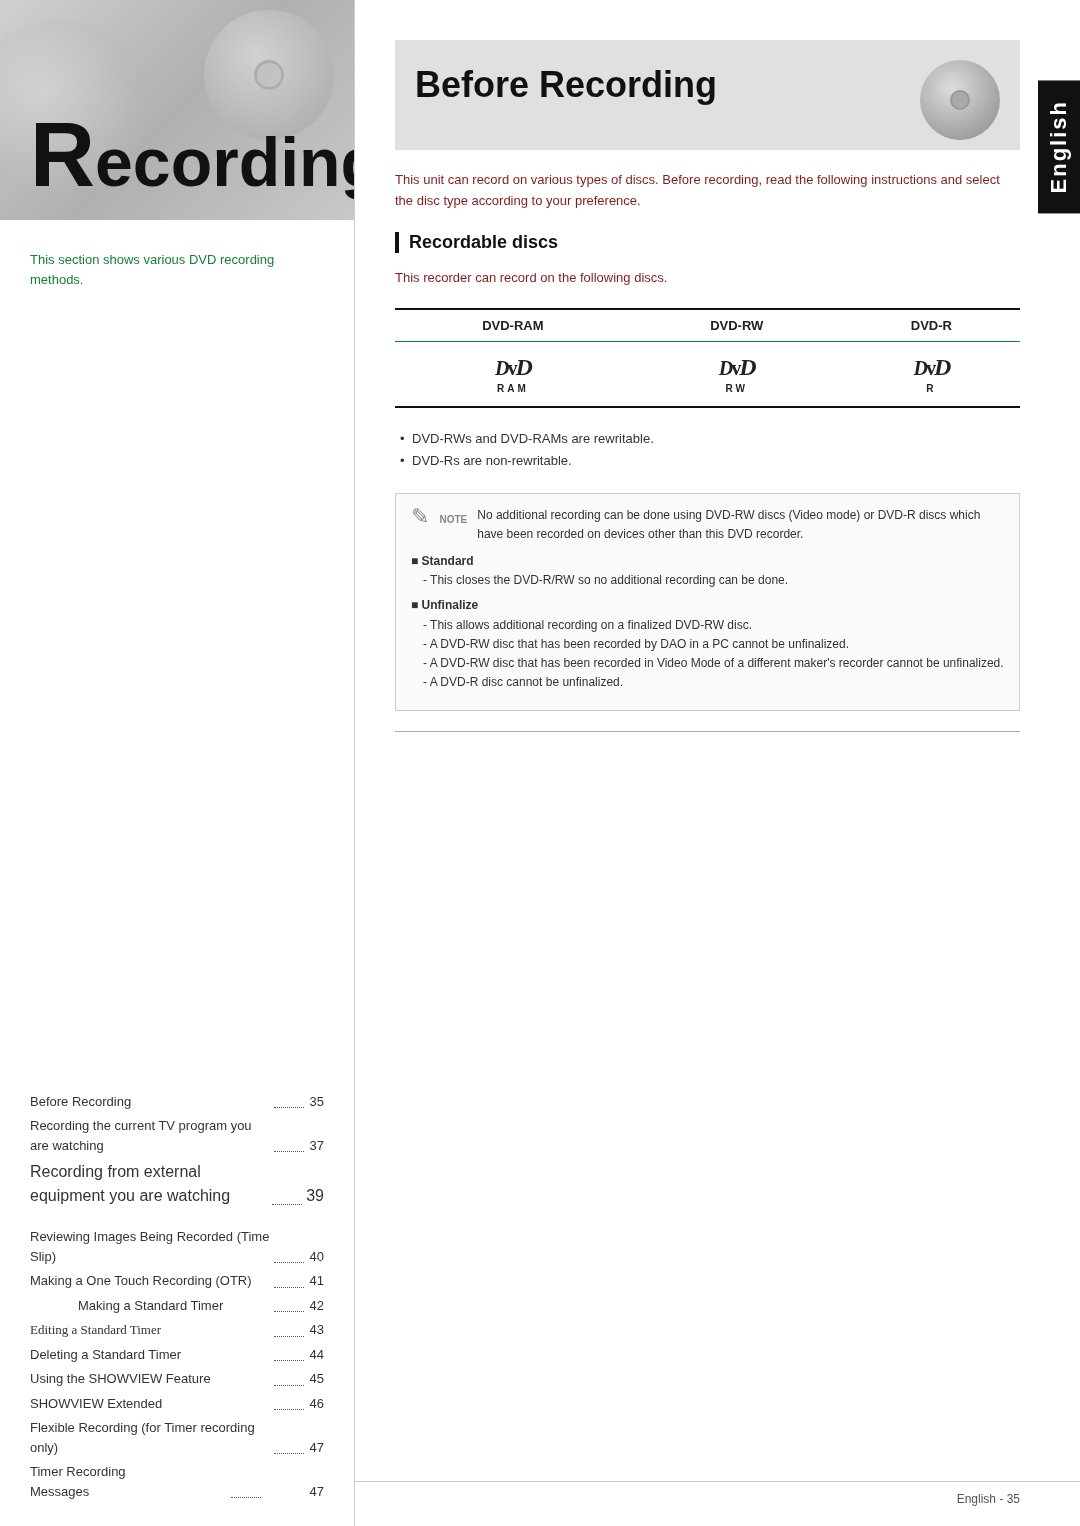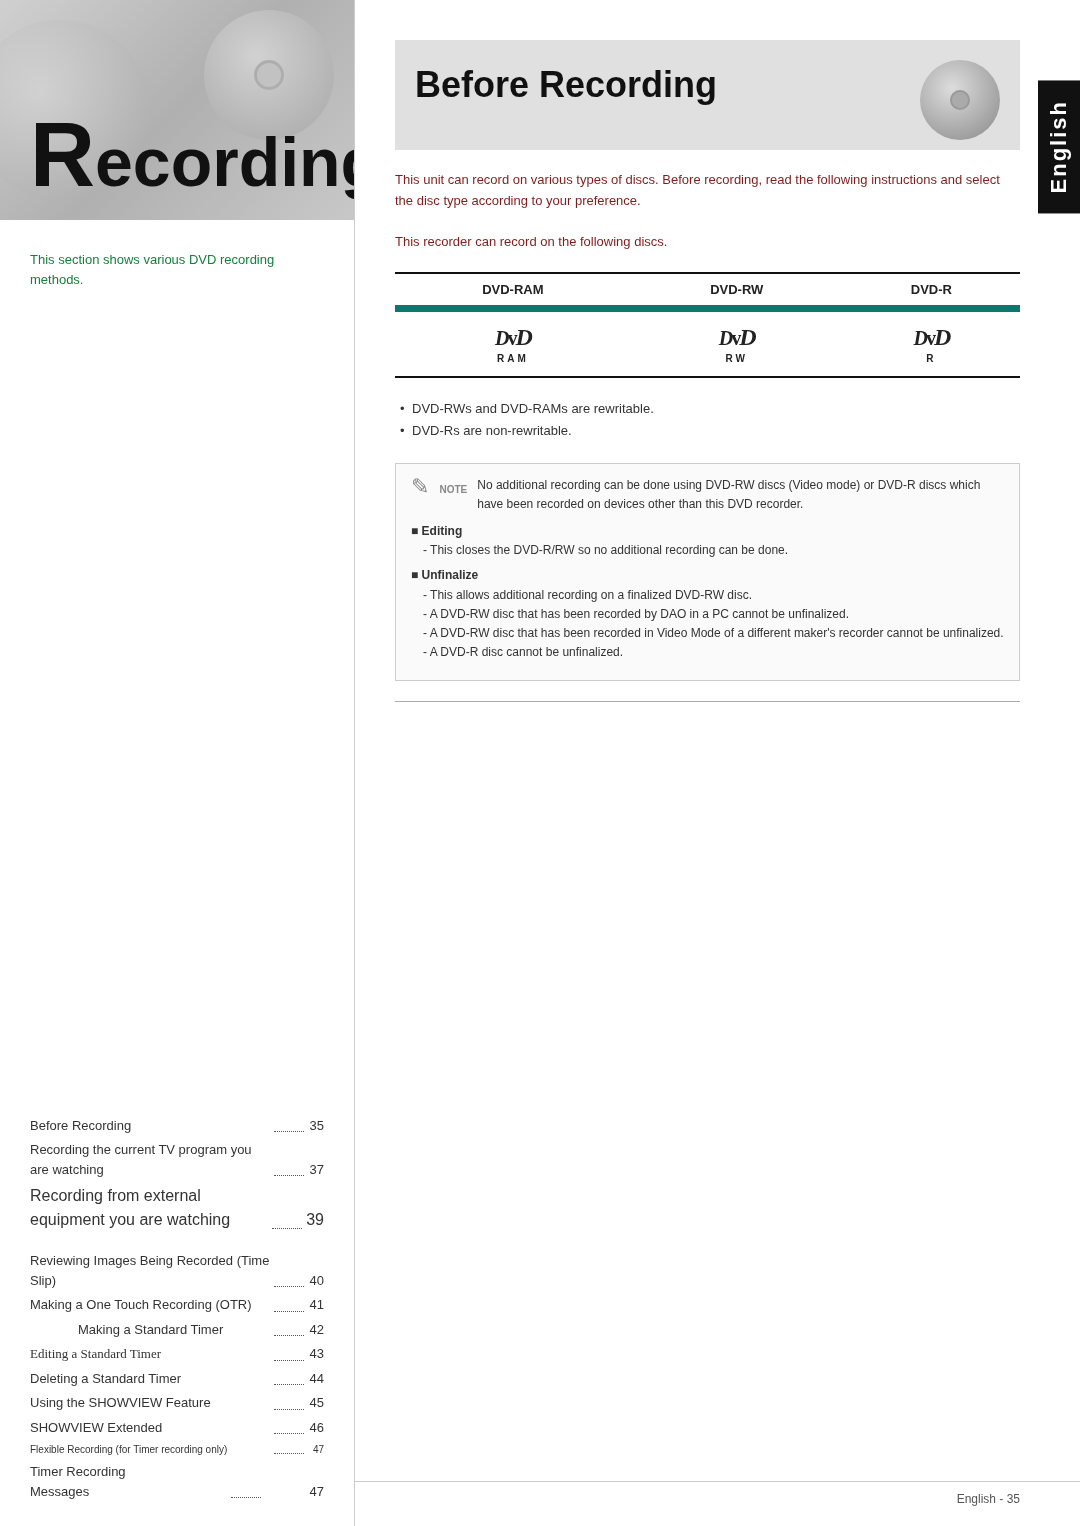--- a/index.html
+++ b/index.html
@@ -171,21 +171,21 @@
     }
 
     .disc-table {
       width: 100%;
       border-collapse: collapse;
       margin-bottom: 20px;
     }
 
     .disc-table th {
       border-top: 2px solid #111;
-      border-bottom: 7px solid #0f766e;
+      border-bottom: 1px solid #0f766e;
       padding: 8px 10px;
       font-size: 13px;
       font-weight: bold;
       text-align: center;
       background: #fff;
     }
 
     .disc-table td {
       border-bottom: 2px solid #111;
       padding: 12px 10px;
@@ -362,21 +362,21 @@
         <div style="display: flex; align-items: flex-end; margin-bottom: 5px; font-size: 13px; line-height: 1.5;">
           <span style="flex: 1 1 0%; padding-right: 4px;">Using the SHOWVIEW Feature</span>
           <span style="flex: 0 0 30px; border-bottom: 1px dotted rgb(85, 85, 85); margin-bottom: 3px;"></span>
           <span style="white-space: nowrap; padding-left: 4px; min-width: 20px; text-align: right;">45</span>
         </div>
         <div style="display: flex; align-items: flex-end; margin-bottom: 5px; font-size: 13px; line-height: 1.5;">
           <span style="flex: 1 1 0%; padding-right: 4px;">SHOWVIEW Extended</span>
           <span style="flex: 0 0 30px; border-bottom: 1px dotted rgb(85, 85, 85); margin-bottom: 3px;"></span>
           <span style="white-space: nowrap; padding-left: 4px; min-width: 20px; text-align: right;">46</span>
         </div>
-        <div style="display: flex; align-items: flex-end; margin-bottom: 5px; font-size: 10px; line-height: 1.5;">
+        <div style="display: flex; align-items: flex-end; margin-bottom: 5px; font-size: 13px; line-height: 1.5;">
           <span style="flex: 1 1 0%; padding-right: 4px;">Flexible Recording (for Timer recording only)</span>
           <span style="flex: 0 0 30px; border-bottom: 1px dotted rgb(85, 85, 85); margin-bottom: 3px;"></span>
           <span style="white-space: nowrap; padding-left: 4px; min-width: 20px; text-align: right;">47</span>
         </div>
         <div style="display: flex; align-items: flex-end; margin-bottom: 5px; font-size: 13px; line-height: 1.5; gap: 43px;">
           <span style="flex: 1 1 0%; padding-right: 4px;">Timer Recording Messages</span>
           <span style="flex: 0 0 30px; border-bottom: 1px dotted rgb(85, 85, 85); margin-bottom: 3px;"></span>
           <span style="white-space: nowrap; padding-left: 4px; min-width: 20px; text-align: right;">47</span>
         </div>
       </div>
@@ -395,20 +395,21 @@
       </div>
       <div class="disc-icon-area">
         <div class="disc-circle-outer">
           <div class="disc-circle-inner"></div>
         </div>
       </div>
     </div>
 
     <p class="intro-text">This unit can record on various types of discs. Before recording, read the following instructions and select the disc type according to your preference.</p>
 
+    <div class="section-heading">Recordable discs</div>
     <p class="intro-text">This recorder can record on the following discs.</p>
 
     <table class="disc-table">
       <thead>
         <tr>
           <th>DVD-RAM</th>
           <th>DVD-RW</th>
           <th>DVD-R</th>
         </tr>
       </thead>
@@ -435,21 +436,21 @@
       <li>DVD-Rs are non-rewritable.</li>
     </ul>
 
     <div class="note-box">
       <div class="note-header">
         <span class="note-icon">✎</span>
         <span class="note-label">NOTE</span>
         <span class="note-text">No additional recording can be done using DVD-RW discs (Video mode) or DVD-R discs which have been recorded on devices other than this DVD recorder.</span>
       </div>
       <div class="note-bullet-block">
-        <span class="nb-title">■ <span>Editing</span></span>
+        <span class="nb-title">■ <span>Standard</span></span>
         <span class="nb-item">- This closes the DVD-R/RW so no additional recording can be done.</span>
       </div>
       <div class="note-bullet-block">
         <span class="nb-title">■ <span>Unfinalize</span></span>
         <span class="nb-item">- This allows additional recording on a finalized DVD-RW disc.</span>
         <span class="nb-item">- A DVD-RW disc that has been recorded by DAO in a PC cannot be unfinalized.</span>
         <span class="nb-item">- A DVD-RW disc that has been recorded in Video Mode of a different maker's recorder cannot be unfinalized.</span>
         <span class="nb-item">- A DVD-R disc cannot be unfinalized.</span>
       </div>
     </div>

